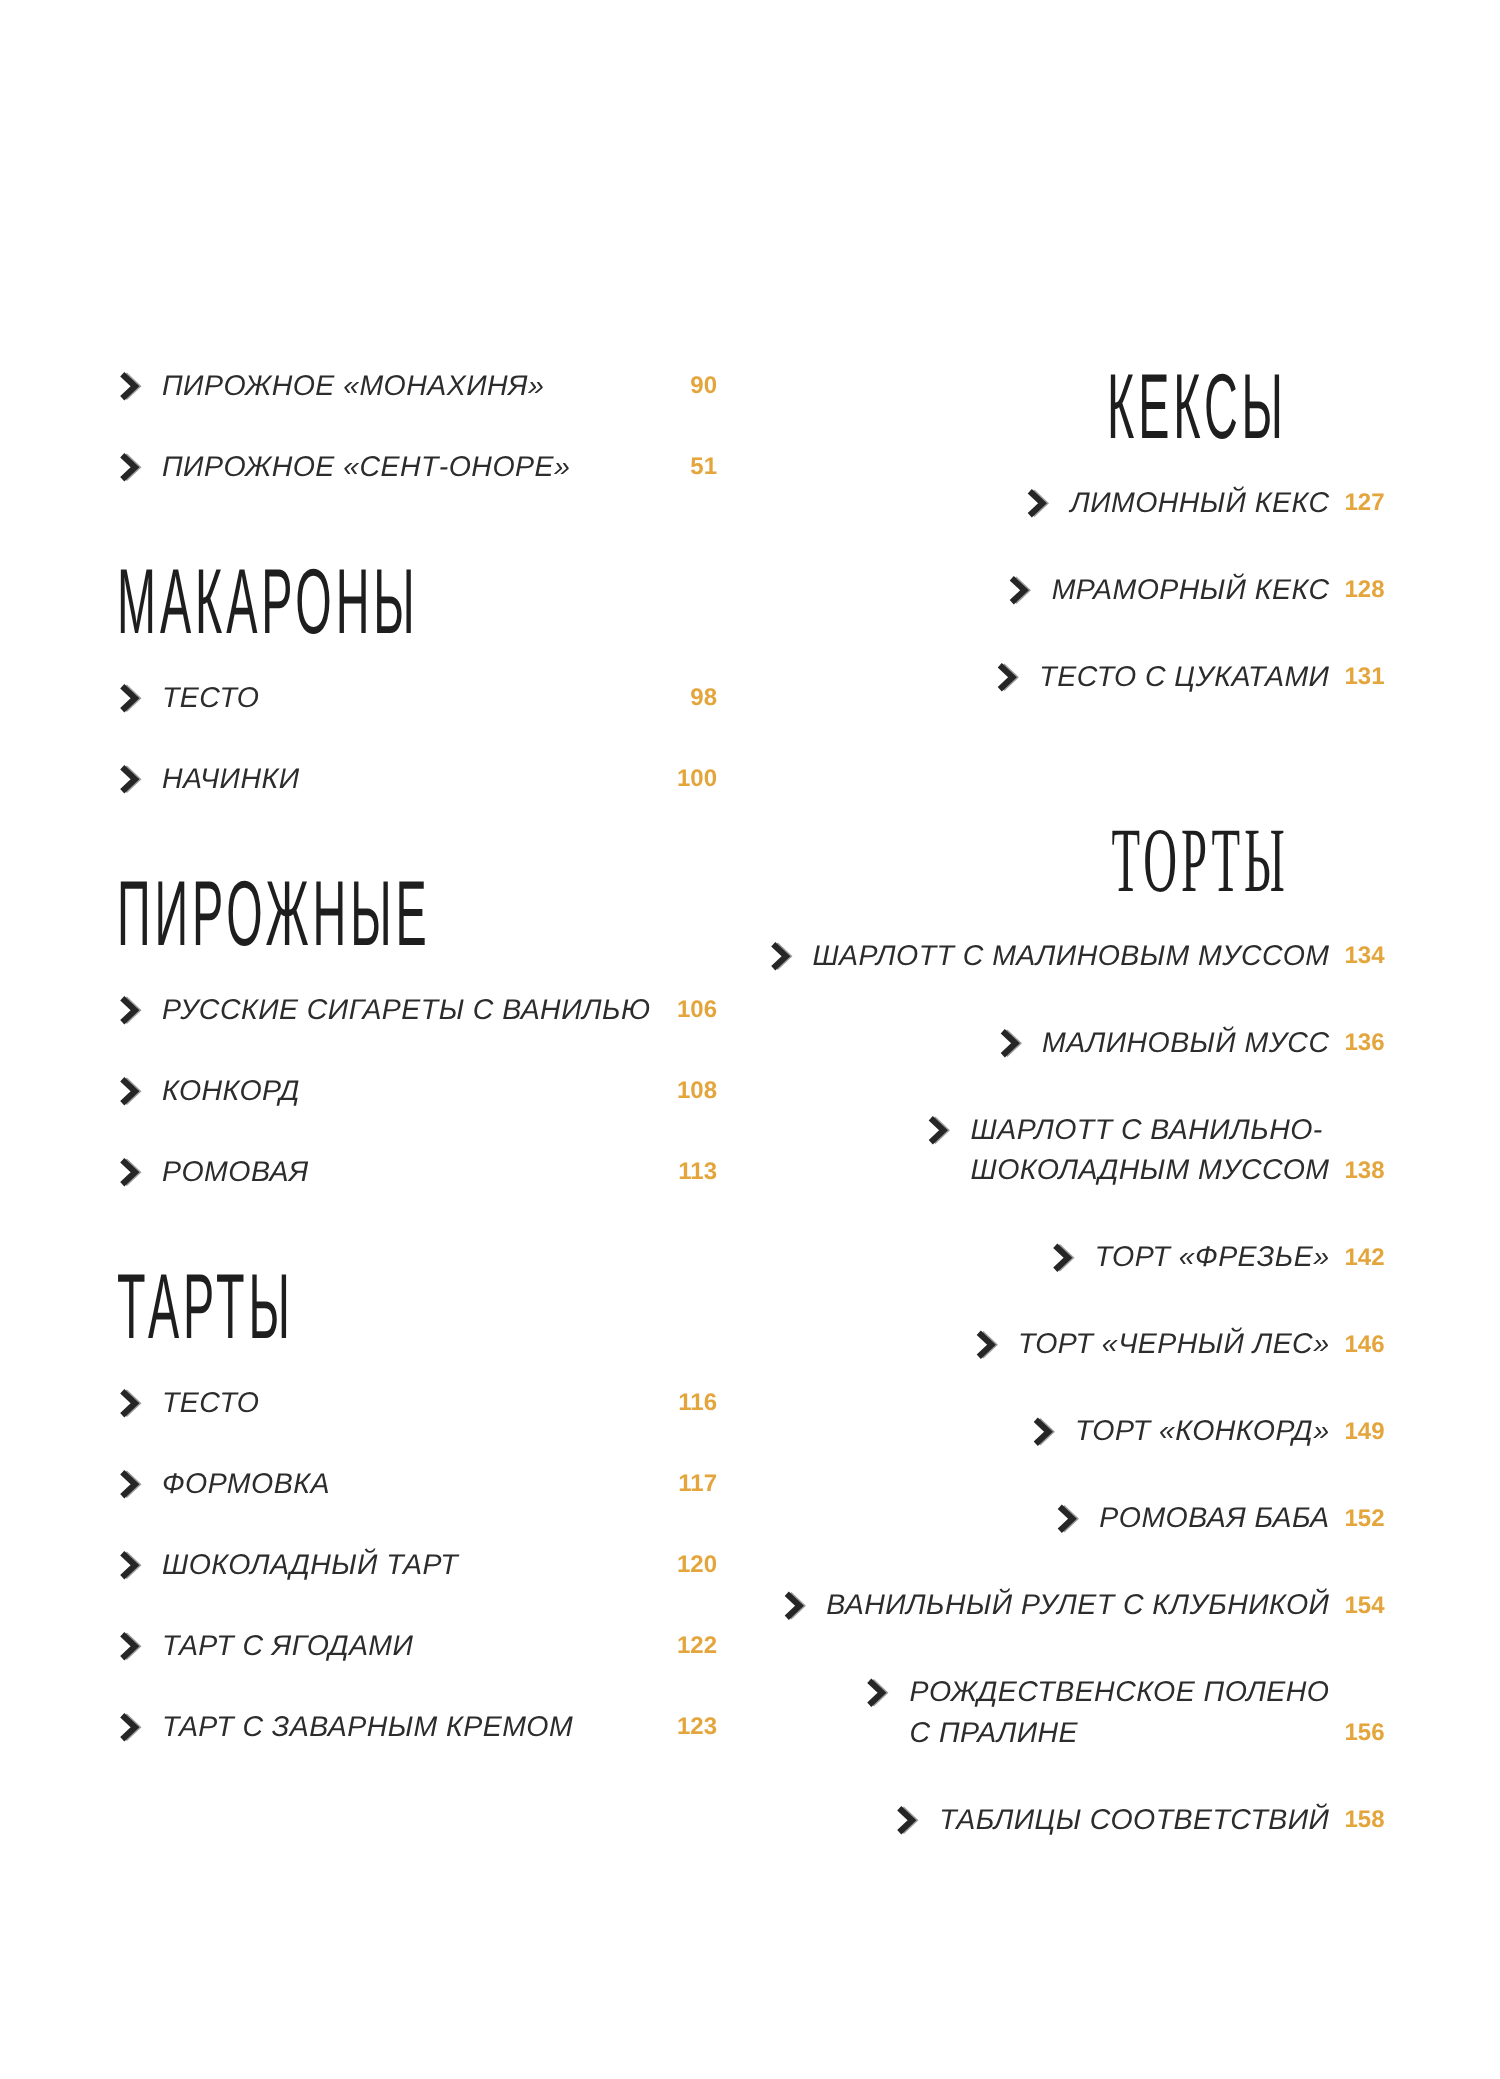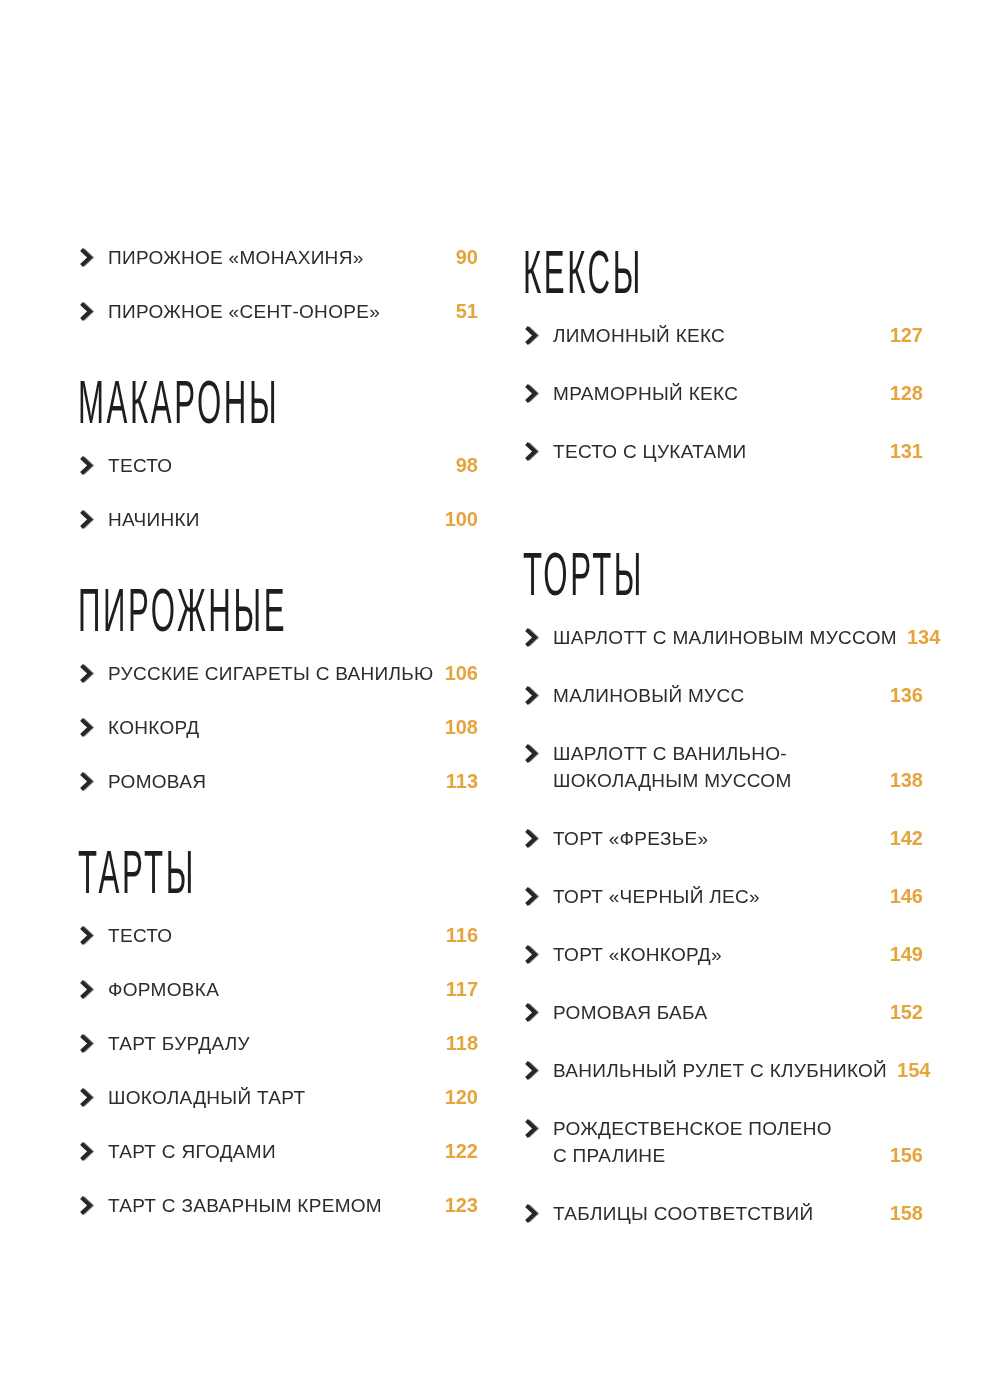--- a/index.html
+++ b/index.html
@@ -16,24 +16,24 @@
     inset: 0;
     background: #ffffff;
   }
   .col {
     position: absolute;
     width: 400px;
     display: flex;
     flex-direction: column;
   }
   #col-0 { left: 78px;  top: 244px; }
-  #col-1 { left: 523px; top: 222px; }
+  #col-1 { left: 523px; top: 222px; align-items: flex-end; }
 
   .heading-block { margin: 26px 0 24px 0; }
-  #col-1 [data-block-index="2"].heading-block { margin-top: 54px; }
+  #col-1 [data-block-index="2"].heading-block { margin-top: 54px; font-family: Liberation Serif, serif; }
   .heading {
     margin: 0;
     font-size: 48px;
     font-weight: 400;
     line-height: 50px;
     letter-spacing: 4px;
     color: var(--heading-color, #1e1e1e);
     transform: scale(0.65, 1.28);
     transform-origin: 0 50%;
     white-space: nowrap;
@@ -67,27 +67,28 @@
   }
 
   .label {
     flex: 1 1 auto;
     font-size: 19px;
     line-height: 27px;
     font-weight: 500;
     letter-spacing: 0.3px;
     color: var(--item-color, #2c2c2c);
     padding-right: 10px;
+    font-style: italic;
   }
   .label .line { display: block; white-space: nowrap; }
 
   .num {
     flex: 0 0 auto;
     align-self: flex-end;
-    font-size: 20px;
+    font-size: 16px;
     line-height: 27px;
     font-weight: 700;
     color: var(--accent, #e3a53c);
     text-align: right;
   }
 </style>
 </head>
 <body style="background: rgb(255, 255, 255);">
 
 <div class="page">
@@ -201,32 +202,20 @@
     <span class="chev">
       <svg width="17" height="21" viewBox="0 0 17 21" aria-hidden="true">
         <path class="chev-shadow" d="M5.5 2.5 L14 10.5 L5.5 18.5"></path>
         <path class="chev-main" d="M3.5 2.5 L12 10.5 L3.5 18.5"></path>
       </svg>
     </span>
     <span class="label">
           <span class="line">ФОРМОВКА</span>
         </span>
     <span class="num">117</span>
-  </div>
-      <div class="row">
-    <span class="chev">
-      <svg width="17" height="21" viewBox="0 0 17 21" aria-hidden="true">
-        <path class="chev-shadow" d="M5.5 2.5 L14 10.5 L5.5 18.5"></path>
-        <path class="chev-main" d="M3.5 2.5 L12 10.5 L3.5 18.5"></path>
-      </svg>
-    </span>
-    <span class="label">
-          <span class="line">ТАРТ БУРДАЛУ</span>
-        </span>
-    <span class="num">118</span>
   </div>
       <div class="row">
     <span class="chev">
       <svg width="17" height="21" viewBox="0 0 17 21" aria-hidden="true">
         <path class="chev-shadow" d="M5.5 2.5 L14 10.5 L5.5 18.5"></path>
         <path class="chev-main" d="M3.5 2.5 L12 10.5 L3.5 18.5"></path>
       </svg>
     </span>
     <span class="label">
           <span class="line">ШОКОЛАДНЫЙ ТАРТ</span>

